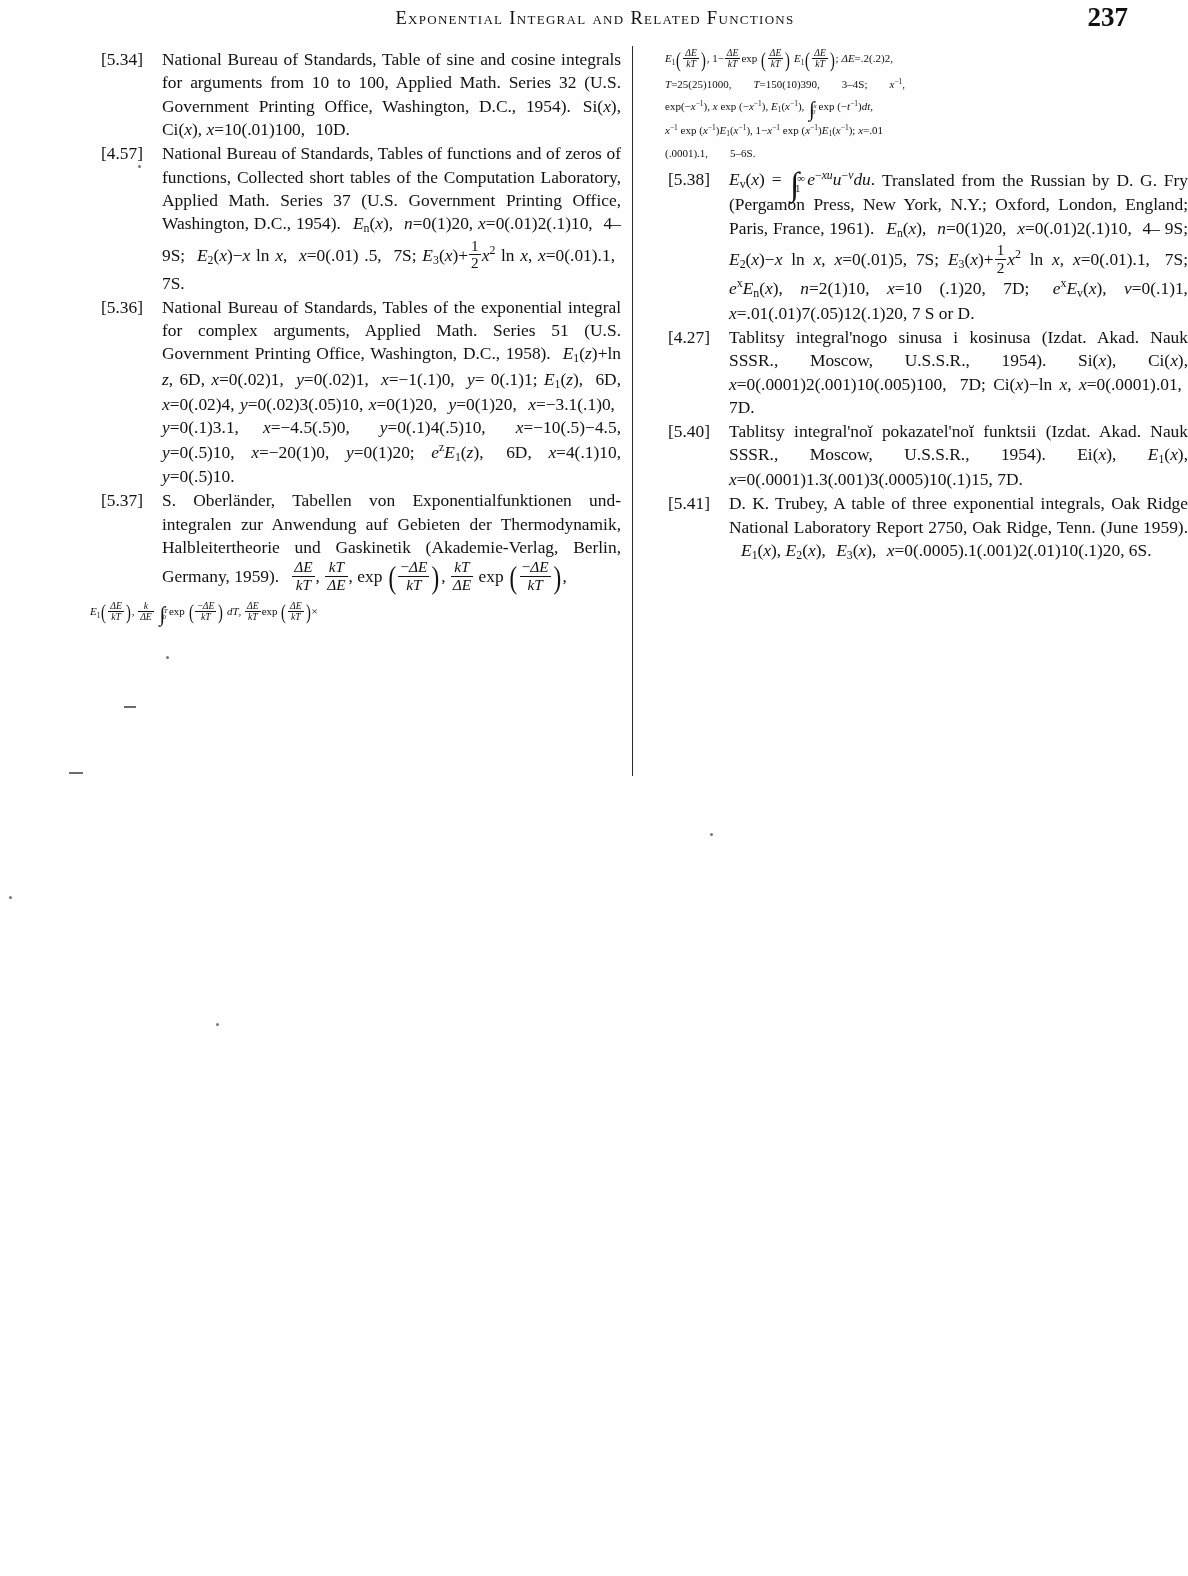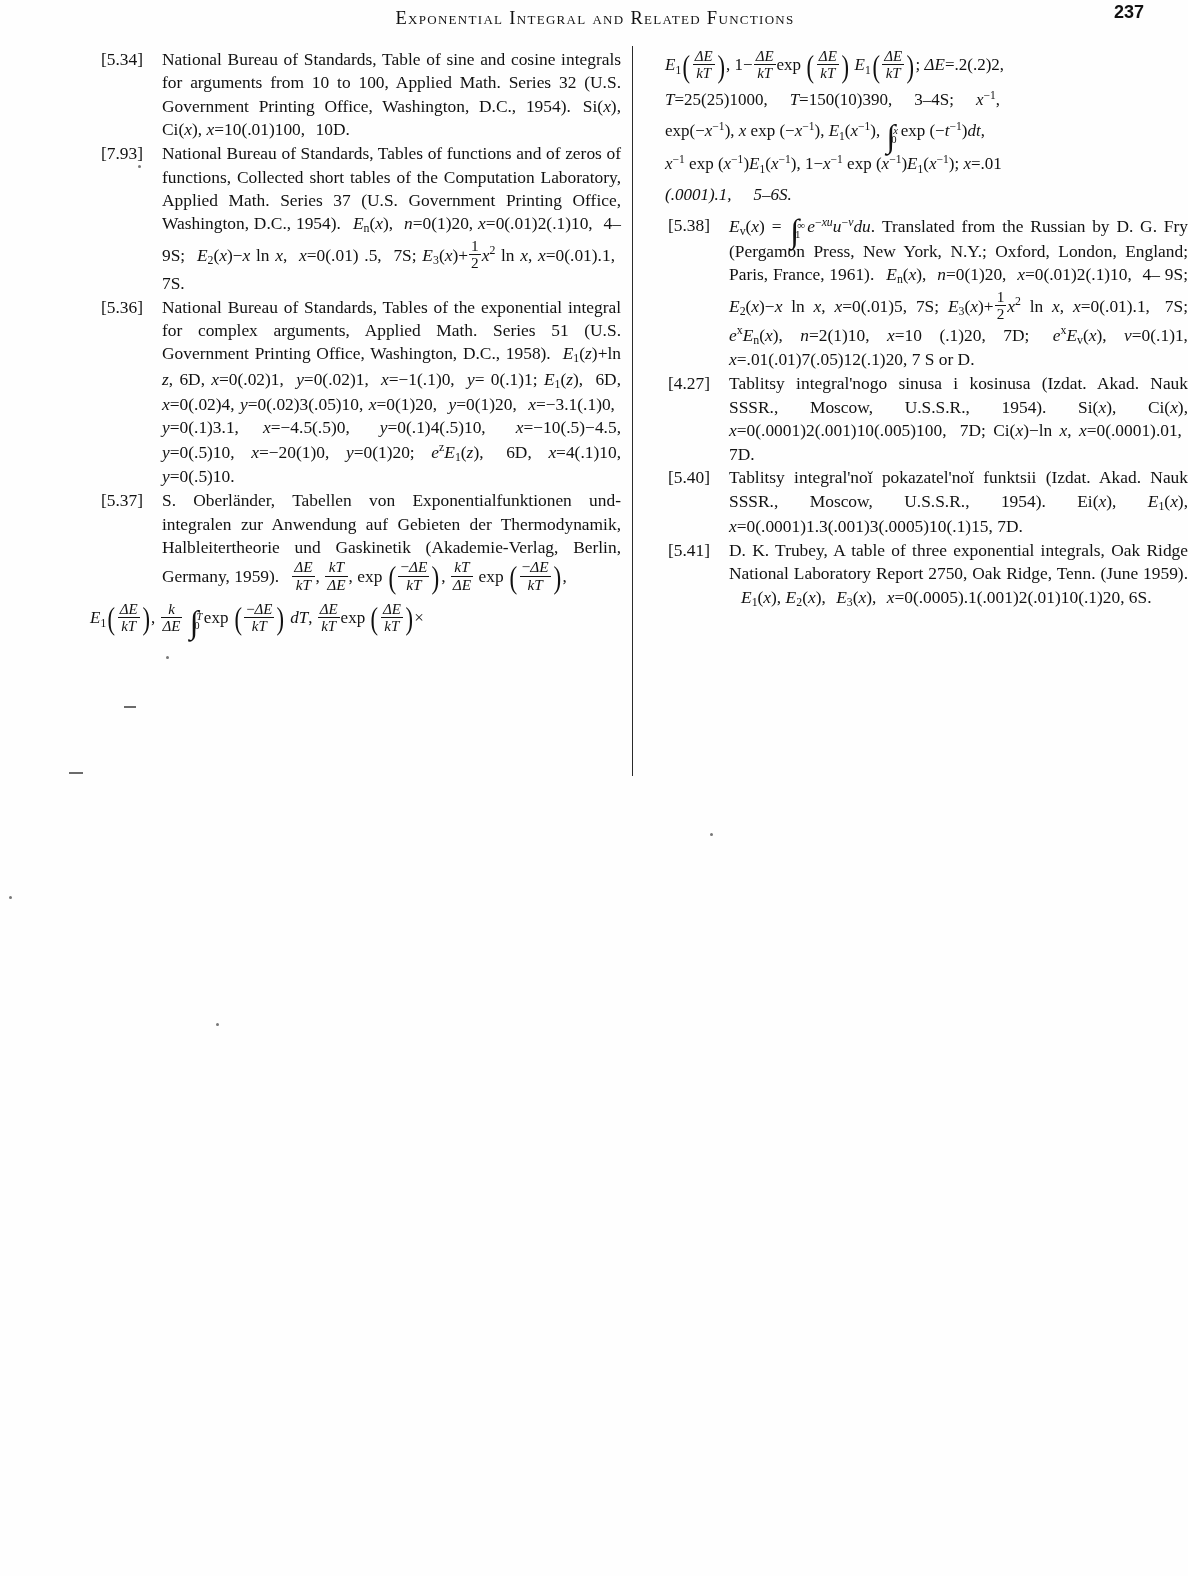--- a/index.html
+++ b/index.html
@@ -20,24 +20,24 @@
   .head {
     position:absolute;
     left:90px; top:8px; width:1010px;
     text-align:center;
     font-variant:small-caps;
     letter-spacing:1.3px;
     font-size:18.5px;
   }
   .folio {
     position:absolute;
-    right:44px; top:2px;
-    font-size:18px;
+    right:60px; top:2px;
+    font-size:27px;
     font-weight:bold;
-    font-family:Liberation Sans, sans-serif;
+    font-family:Liberation Serif, serif;
   }
   
   .col {
     position:absolute;
     top:48px;
     font-size:17.4px;
     line-height:1.345;
     text-align:justify;
   }
   .col-left  { left:88px;  width:533px; }
@@ -51,21 +51,21 @@
   .entry { margin-bottom:0.5px; position:relative; padding-left:74px; }
   .entry .tag {
     position:absolute; left:0; top:0;
     width:68px; text-align:center;
     white-space:nowrap;
   }
   .entry p { margin:0; text-align:justify; text-justify:inter-word; }
   .mathline {
     margin:7px 0 6px 0;
     text-align:left;
-    font-size:17px;
+    font-size:11px;
     white-space:nowrap;
   }
   i { font-style:italic; }
   
   .frac {
     display:inline-block;
     vertical-align:-0.52em;
     text-align:center;
     font-size:0.88em;
     line-height:1.08;
@@ -124,21 +124,21 @@
       <p>
         National Bureau of Standards, Table of sine and
         cosine integrals for arguments from 10 to 100,
         Applied Math. Series 32 (U.S. Government
         Printing Office, Washington, D.C., 1954).<span class="wsp"></span>Si(<i>x</i>),
         Ci(<i>x</i>), <i>x</i>=10(.01)100,<span class="nbsp"></span> 10D.
       </p>
     </div>
 
     <div class="entry">
-      <span class="tag">[7.93]</span>
+      <span class="tag">[4.57]</span>
       <p>
         National Bureau of Standards, Tables of functions
         and of zeros of functions, Collected short tables
         of the Computation Laboratory, Applied Math.
         Series 37 (U.S. Government Printing Office,
         Washington, D.C., 1954).<span class="wsp"></span><i>E</i><span class="sub">n</span>(<i>x</i>),<span class="nbsp"></span>
         <i>n</i>=0(1)20,
         <i>x</i>=0(.01)2(.1)10,<span class="nbsp"></span> 4–9S;<span class="nbsp"></span>
         <i>E</i><span class="sub">2</span>(<i>x</i>)−<i>x</i> ln <i>x</i>,<span class="nbsp"></span>
         <i>x</i>=0(.01)
@@ -210,21 +210,21 @@
         exp(−<i>x</i><span class="sup">−1</span>), <i>x</i> exp (−<i>x</i><span class="sup">−1</span>),
         <i>E</i><span class="sub">1</span>(<i>x</i><span class="sup">−1</span>),
         <span class="intg">∫<span class="lim-t"><i>x</i></span><span class="lim-b">0</span></span>
         exp (−<i>t</i><span class="sup">−1</span>)<i>dt</i>,
       </div>
       <div class="mathline" style="padding-left:10px;">
         <i>x</i><span class="sup">−1</span> exp (<i>x</i><span class="sup">−1</span>)<i>E</i><span class="sub">1</span>(<i>x</i><span class="sup">−1</span>),
         1−<i>x</i><span class="sup">−1</span> exp (<i>x</i><span class="sup">−1</span>)<i>E</i><span class="sub">1</span>(<i>x</i><span class="sup">−1</span>);
         <i>x</i>=.01
       </div>
-      <div class="mathline" style="padding-left:10px;font-style:italic;">
+      <div class="mathline" style="padding-left:10px;">
         (.0001).1,<span class="wsp2"></span>5–6S.
       </div>
     </div>
 
     <div class="entry">
       <span class="tag">[5.38]</span>
       <p style="margin-top:7px;">
         <span style="white-space:nowrap;margin-top:14px;">
           <i>E</i><span class="sub">v</span>(<i>x</i>) =
           <span class="intg">∫<span class="lim-t">∞</span><span class="lim-b">1</span></span>

